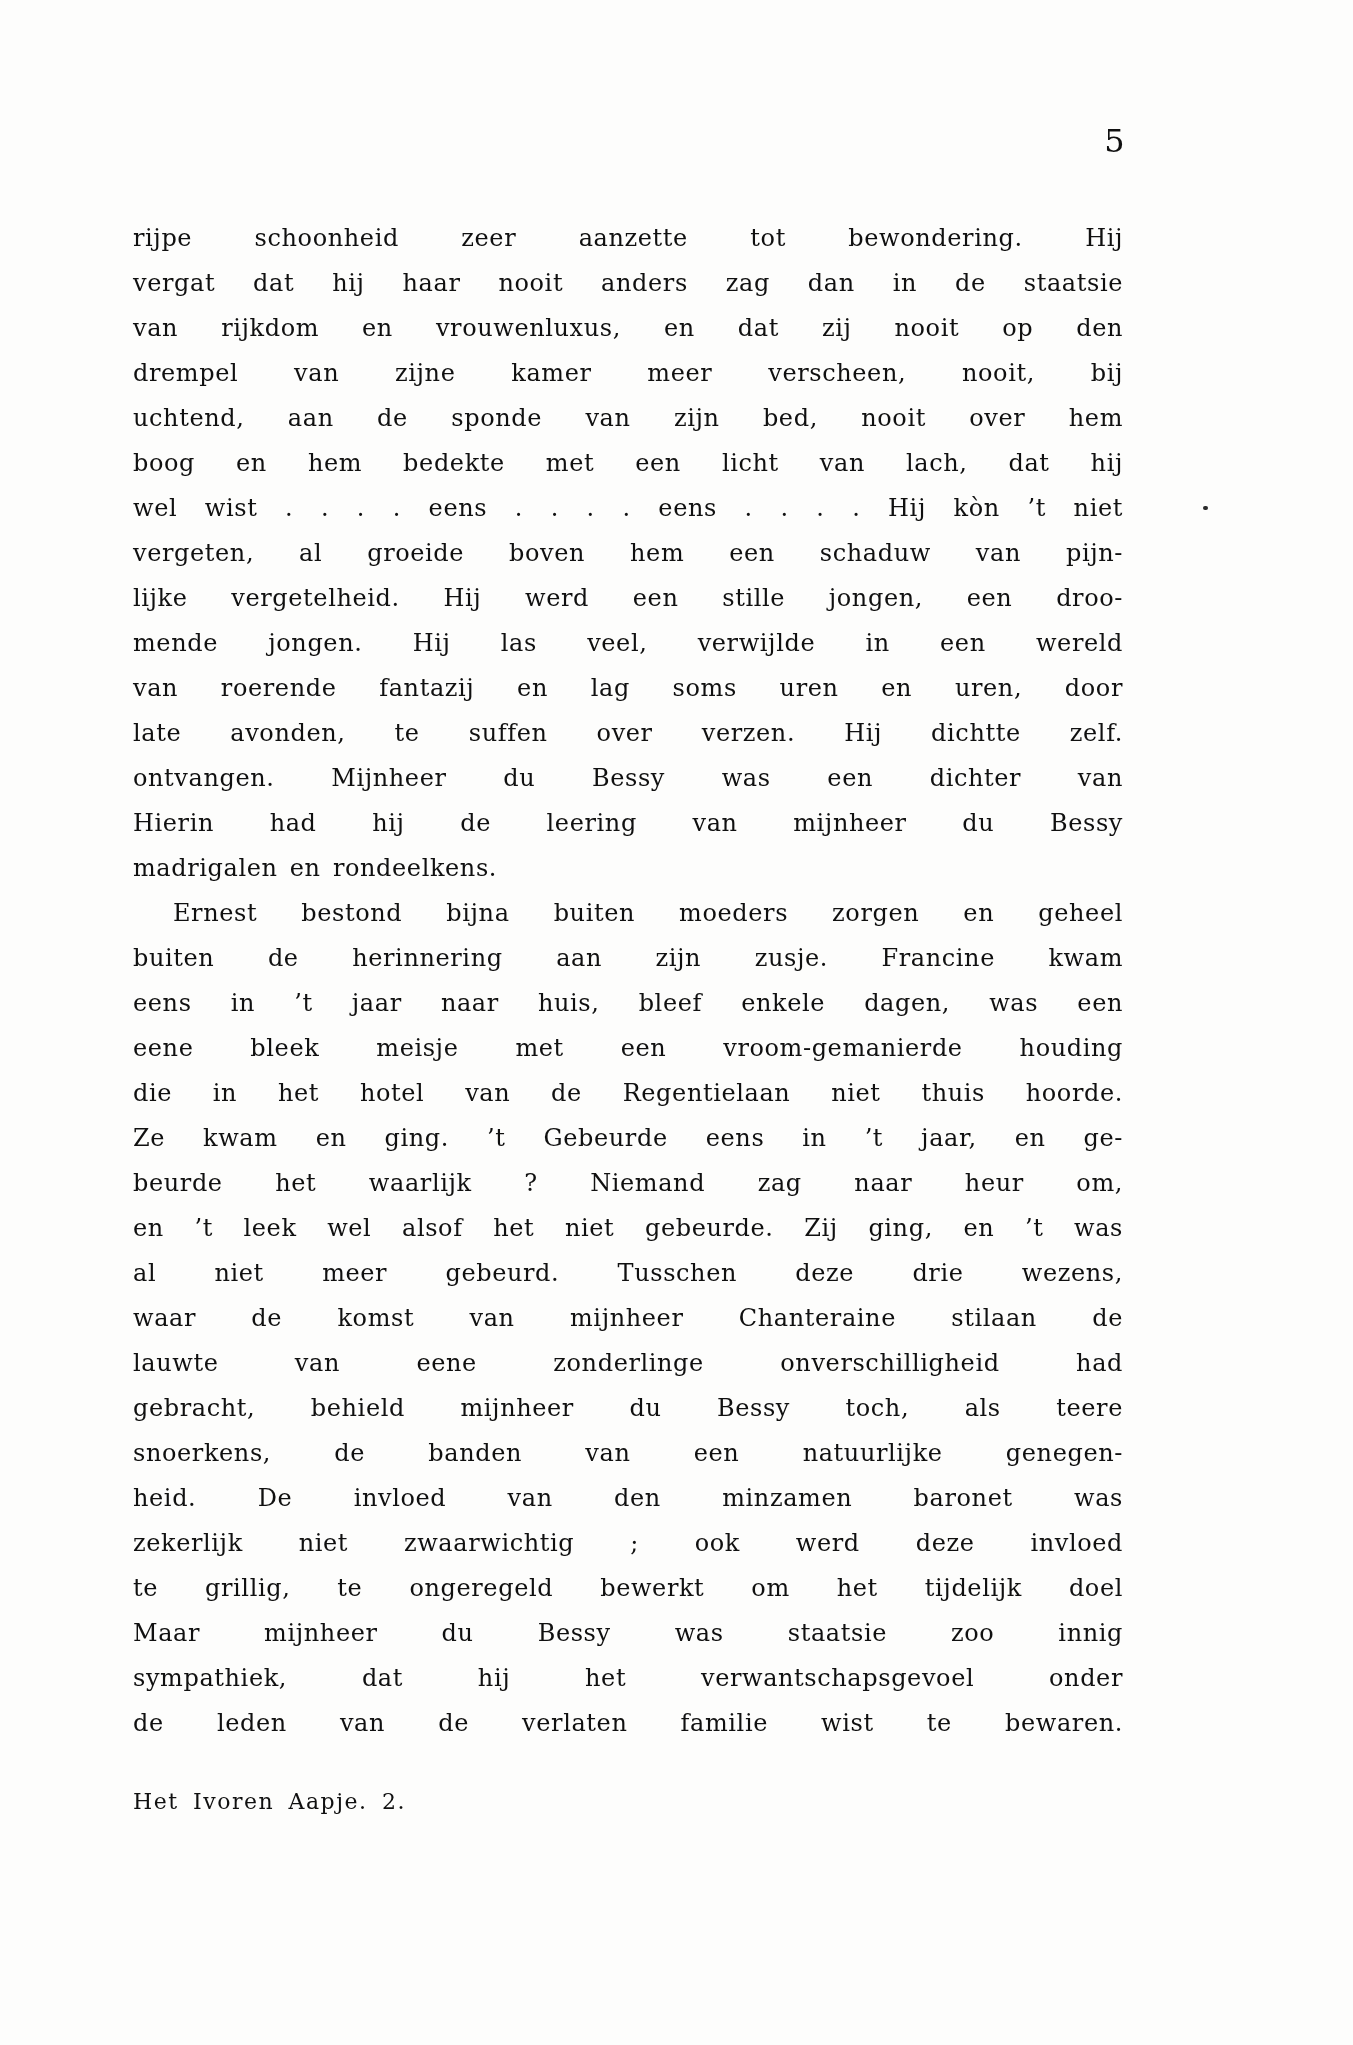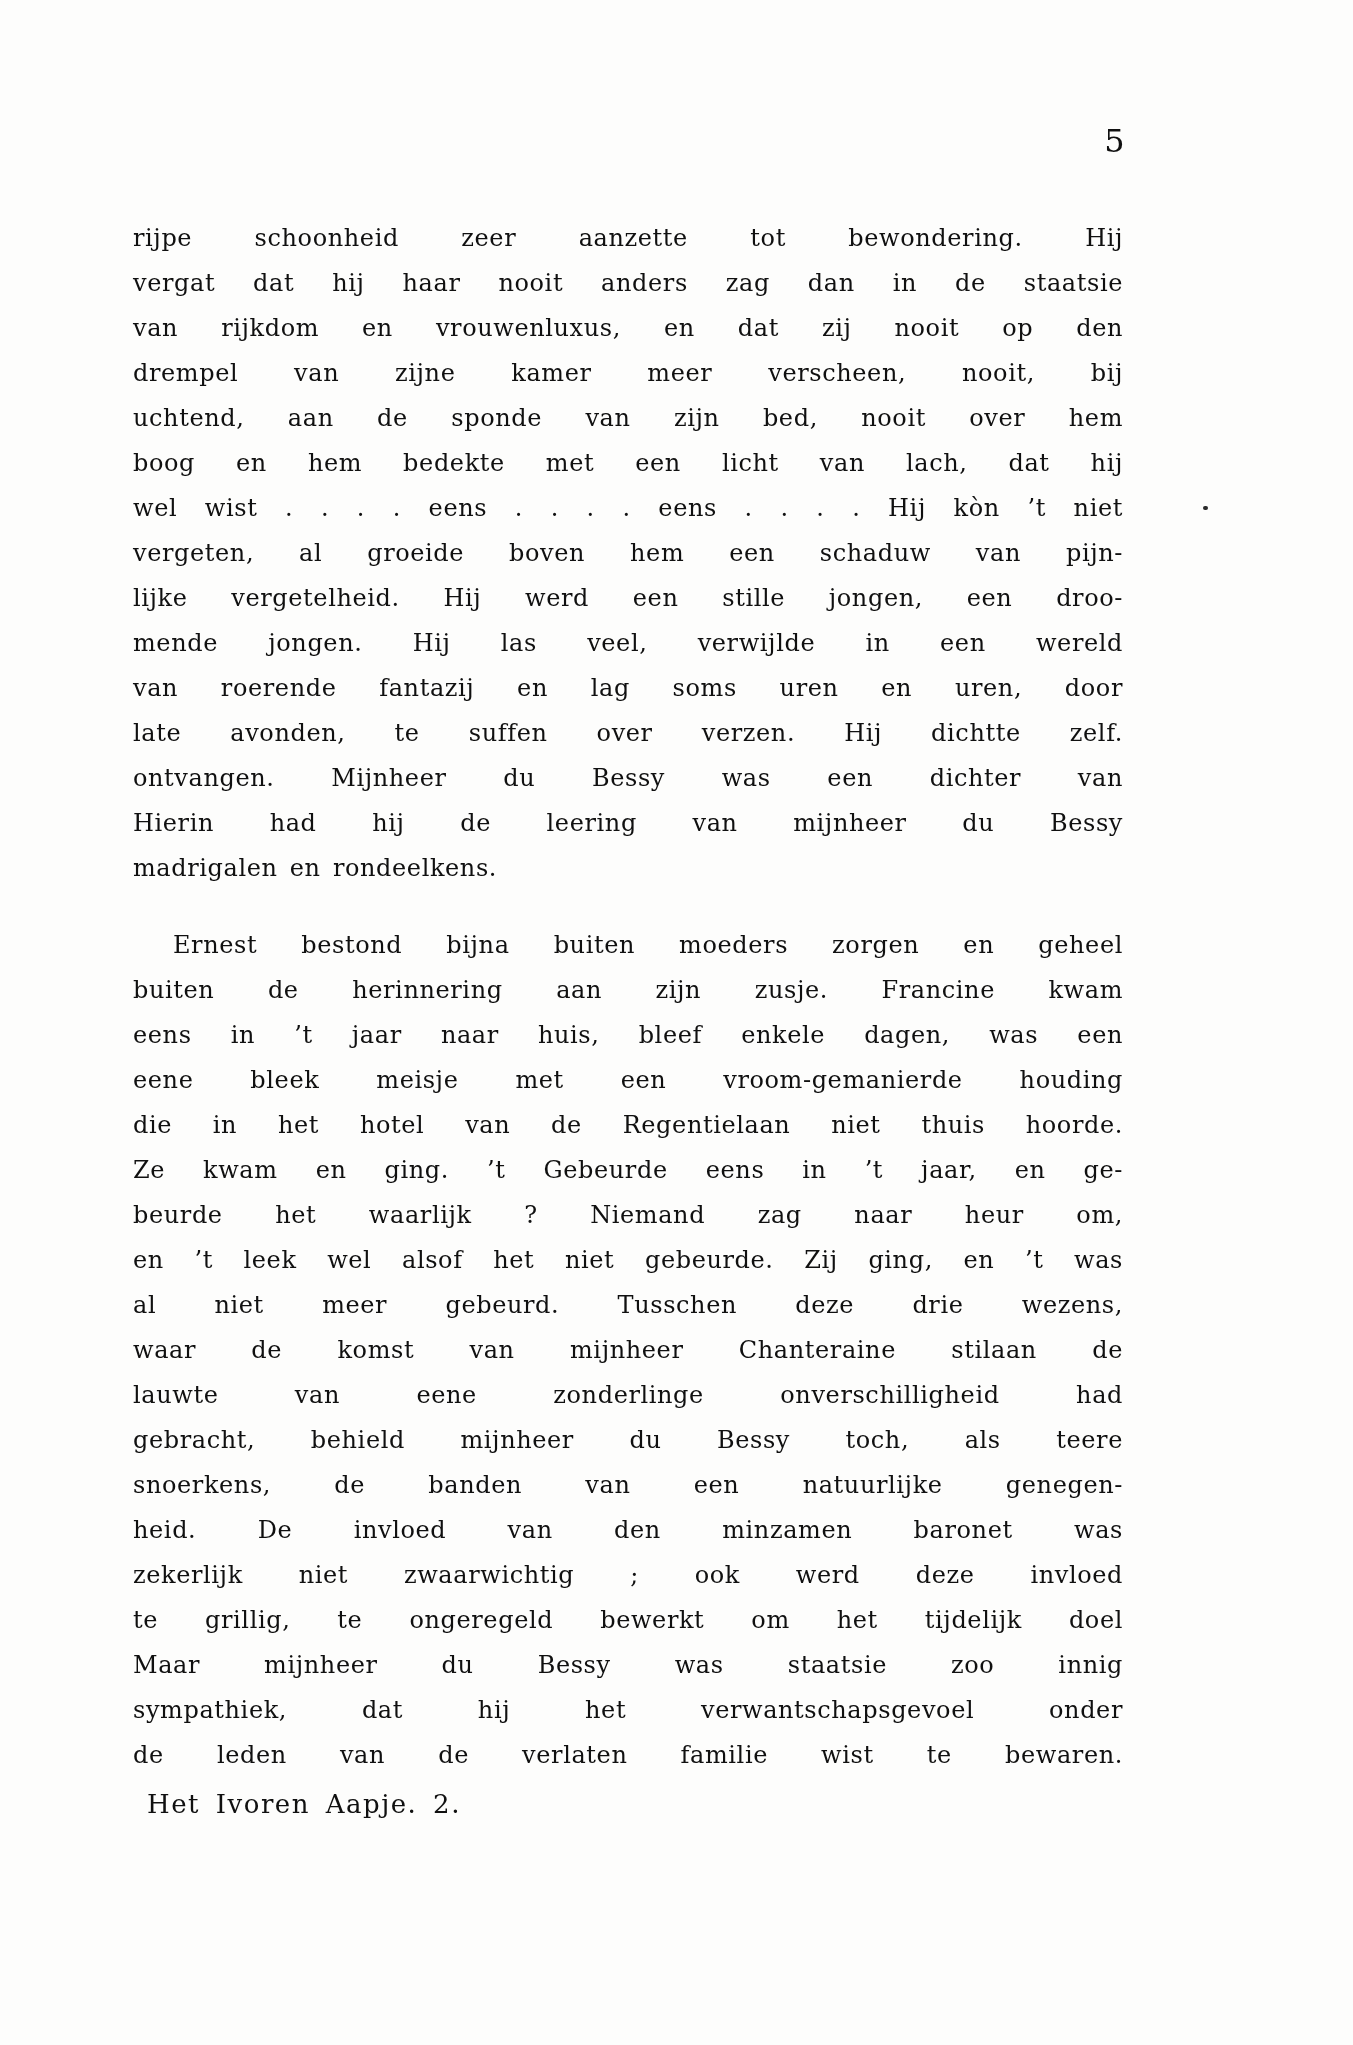--- a/index.html
+++ b/index.html
@@ -39,27 +39,26 @@
     text-align: left;
     white-space: normal;
     overflow: visible;
   }
   .line.justify {
     text-align: justify;
     text-align-last: justify;
   }
   .line.indent {
     padding-left: 40px;
-    margin-top: 32px;
   }
   .footer-line {
     position: absolute;
     top: 1789px;
-    left: 147px;
-    font-size: 26px;
+    left: 133px;
+    font-size: 22px;
     letter-spacing: 1.5px;
     word-spacing: 6px;
   }
   .ink-speck {
     position: absolute;
     top: 506px;
     left: 1203px;
     width: 5px;
     height: 4px;
     background: #2a2a2a;

